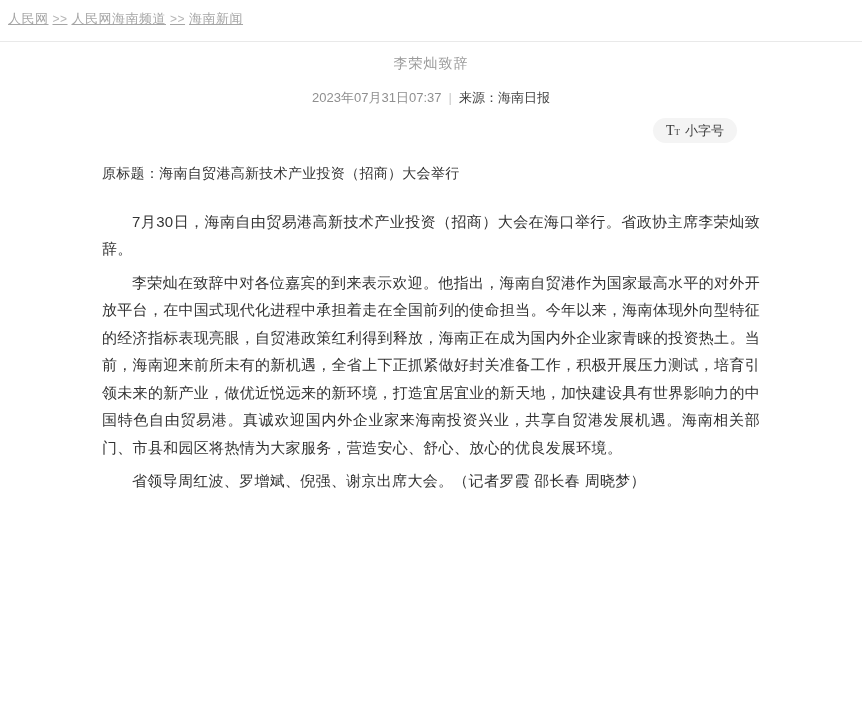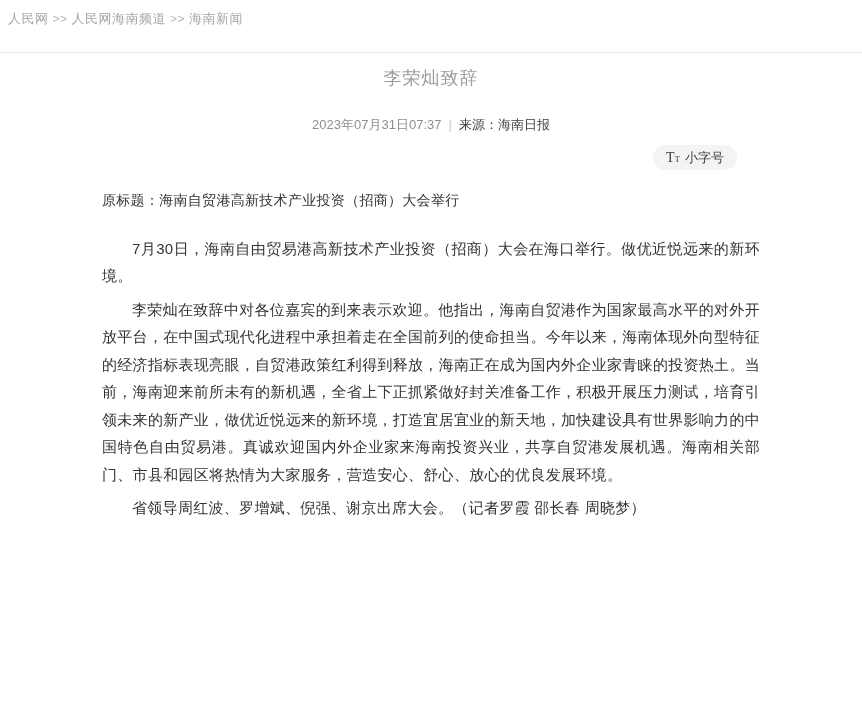--- a/index.html
+++ b/index.html
@@ -6,25 +6,26 @@
   html, body { background: #ffffff; }
   body {
     width: 862px;
     height: 725px;
     font-family: "Liberation Sans", "DejaVu Sans", sans-serif;
     color: #333;
     overflow: hidden;
   }
   
   .breadcrumb {
-    padding: 10px 8px 24px 8px;
+    padding: 10px 8px 13px 8px;
     font-size: 13px;
     color: #a5a5a5;
     border-bottom: 1px solid #e9e9e9;
     letter-spacing: 0.5px;
+    text-decoration: underline;
   }
   .breadcrumb a {
     color: #a5a5a5;
     text-decoration: none;
     cursor: pointer;
   }
   .breadcrumb .sep {
     color: #b5b5b5;
     margin: 0 4px;
     font-size: 12px;
@@ -39,26 +40,26 @@
     text-align: center;
     font-size: 26px;
     font-weight: 600;
     color: #333;
     letter-spacing: 1px;
     line-height: 1.3;
   }
   .article-subtitle {
     margin-top: 13px;
     text-align: center;
-    font-size: 18px;
+    font-size: 14px;
     color: #9b9b9b;
     letter-spacing: 1px;
   }
   .dateline {
-    margin-top: 26px;
+    margin-top: 16px;
     text-align: center;
     font-size: 13px;
     color: #8f8f8f;
   }
   .dateline .pipe { color: #c9c9c9; margin: 0 7px; }
   .dateline .source-wrap { color: #3f3f3f; }
   .dateline .source-link { color: #3f3f3f; text-decoration: none; cursor: pointer; }
   
   .toolbar {
     margin-top: 11px;
@@ -129,19 +130,19 @@
       <span class="tt-icon">
           <span class="t-big">T</span>
           <span class="t-small">T</span>
         </span>
       <span>小字号</span>
     </button>
   </div>
 
   <div class="article-body">
     <div class="original-title">原标题：海南自贸港高新技术产业投资（招商）大会举行</div>
-    <p class="para">7月30日，海南自由贸易港高新技术产业投资（招商）大会在海口举行。做优近悦远来的新环境。</p>
+    <p class="para">7月30日，海南自由贸易港高新技术产业投资（招商）大会在海口举行。省政协主席李荣灿致辞。</p>
     <p class="para">李荣灿在致辞中对各位嘉宾的到来表示欢迎。他指出，海南自贸港作为国家最高水平的对外开放平台，在中国式现代化进程中承担着走在全国前列的使命担当。今年以来，海南体现外向型特征的经济指标表现亮眼，自贸港政策红利得到释放，海南正在成为国内外企业家青睐的投资热土。当前，海南迎来前所未有的新机遇，全省上下正抓紧做好封关准备工作，积极开展压力测试，培育引领未来的新产业，做优近悦远来的新环境，打造宜居宜业的新天地，加快建设具有世界影响力的中国特色自由贸易港。真诚欢迎国内外企业家来海南投资兴业，共享自贸港发展机遇。海南相关部门、市县和园区将热情为大家服务，营造安心、舒心、放心的优良发展环境。</p>
     <p class="para">省领导周红波、罗增斌、倪强、谢京出席大会。（记者罗霞 邵长春 周晓梦）</p>
 
   </div>
 
 </div>
 
 </body></html>

